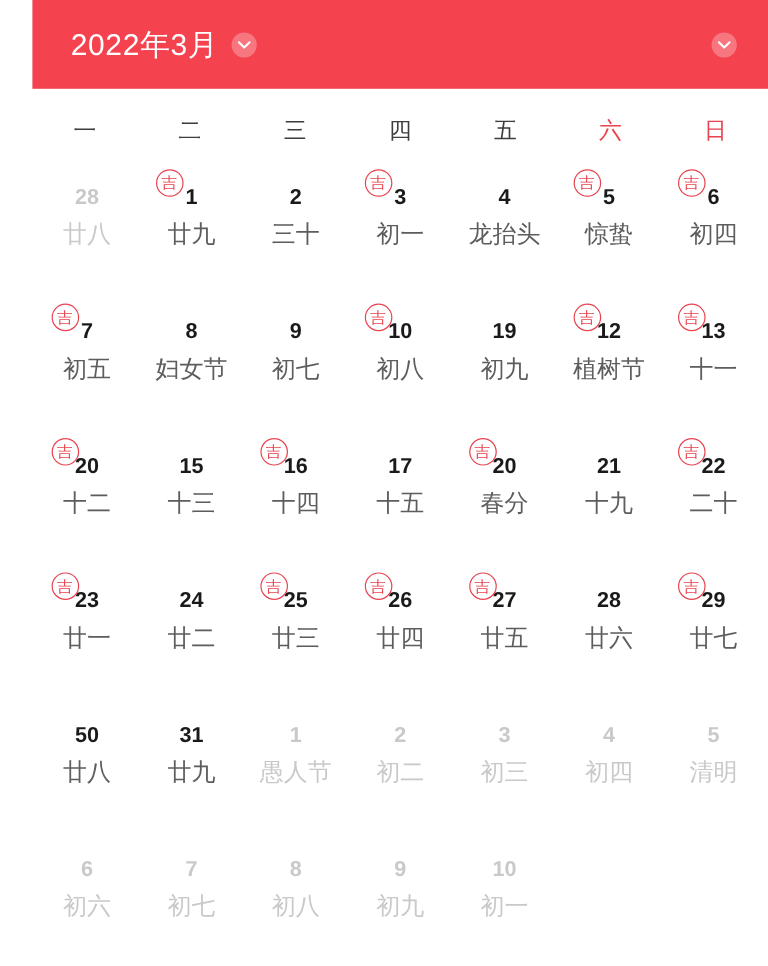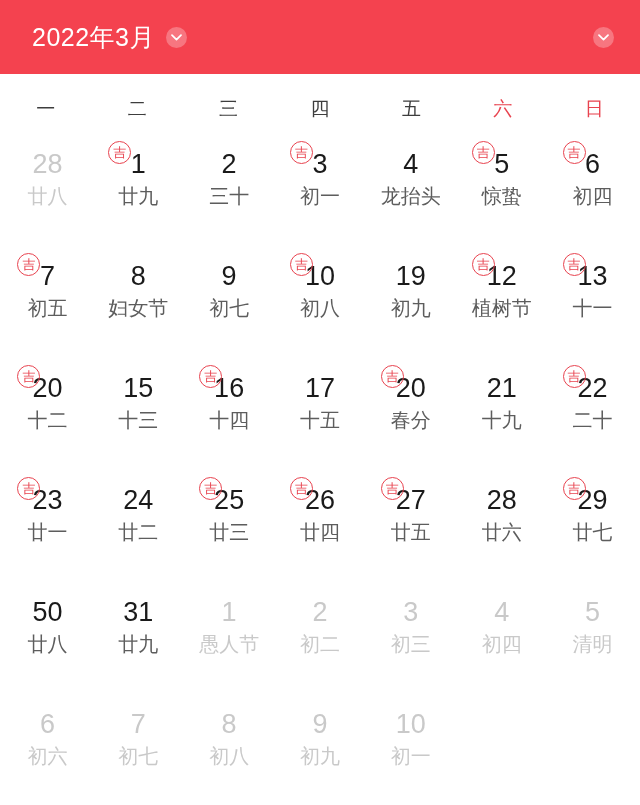--- a/index.html
+++ b/index.html
@@ -9,20 +9,21 @@
     background: #ffffff;
     font-family: "Liberation Sans", sans-serif;
     -webkit-font-smoothing: antialiased;
   }
   .app {
     width: 640px;
     height: 805px;
     position: relative;
     overflow: hidden;
     background: #ffffff;
+    padding-left: 27px;
   }
 
   
   .header {
     height: 74px;
     background: #f4424f;
     display: flex;
     align-items: center;
     justify-content: space-between;
     padding: 0 26px 0 32px;
@@ -73,24 +74,24 @@
   }
   .cell {
     position: relative;
     display: flex;
     flex-direction: column;
     align-items: center;
     justify-content: flex-start;
     padding-top: 14px;
   }
   .daynum {
-    font-size: 27px;
+    font-size: 18px;
     line-height: 32px;
     color: #1a1a1a;
-    font-weight: 400;
+    font-weight: 700;
   }
   .lunar {
     margin-top: 7px;
     font-size: 20px;
     line-height: 18px;
     color: #5d5d5d;
   }
   .cell.out .daynum { color: #c9c9c9; }
   .cell.out .lunar  { color: #c9c9c9; }
 

